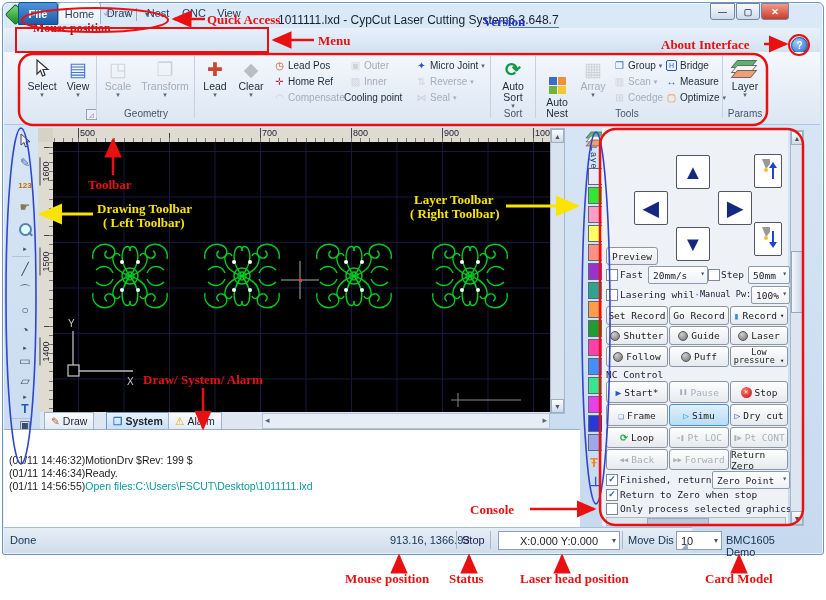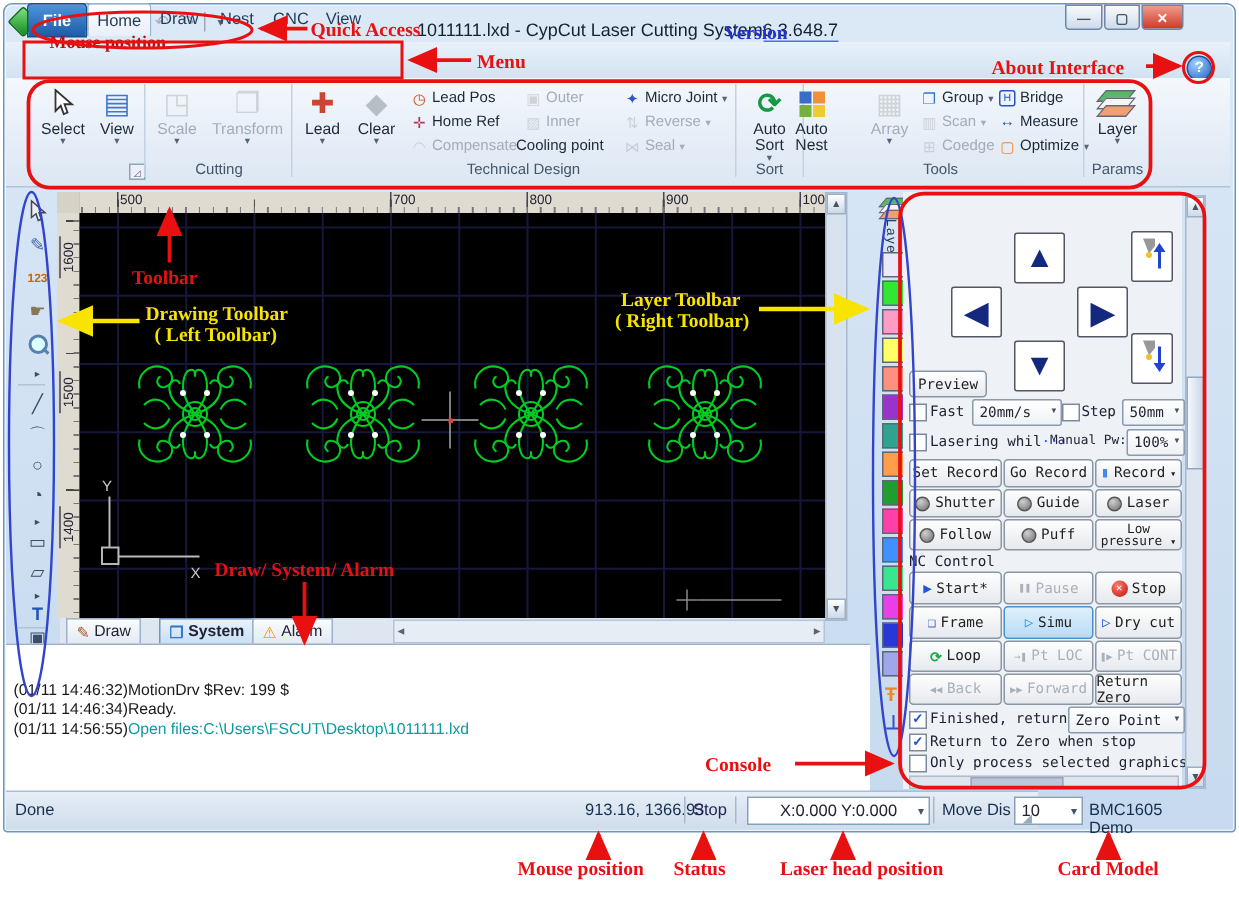--- a/index.html
+++ b/index.html
@@ -216,21 +216,21 @@
     <div class="rbig dis" style="left:96px;width:36px;">
       <span class="ric">◳</span>
       <span>Scale</span>
         <span class="dn">▾</span>
     </div>
     <div class="rbig dis" style="left:134px;width:54px;">
       <span class="ric">❐</span>
       <span>Transform</span>
         <span class="dn">▾</span>
     </div>
-    <div class="cap" style="left:96px;width:92px;">Cutting</div>
+    <div class="cap" style="left:96px;width:92px;">Geometry</div>
     <div class="gsep" style="left:190px;"></div>
 
     <div class="rbig" style="left:194px;width:34px;">
       <span class="ric" style="color:#cc4433;">✚</span>
       <span>Lead</span>
         <span class="dn">▾</span>
     </div>
     <div class="rbig" style="left:230px;width:34px;">
       <span class="ric" style="color:#b8bec6;">◆</span>
       <span>Clear</span>
@@ -267,32 +267,31 @@
     <div class="rsm dis" style="left:412px;top:22px;">
       <span class="i">⇅</span>
         <span>Reverse</span>
         <span style="font-size:7px;">▾</span>
       </div>
     <div class="rsm dis" style="left:412px;top:38px;">
       <span class="i">⋈</span>
         <span>Seal</span>
         <span style="font-size:7px;">▾</span>
       </div>
-    <div class="cap" style="left:230px;width:230px;">Technical Design</div>
     <div class="gsep" style="left:486px;"></div>
 
     <div class="rbig" style="left:489px;width:40px;">
       <span class="ric" style="color:#119944;font-weight:bold;">⟳</span>
       <span>Auto Sort</span>
         <span class="dn">▾</span>
     </div>
     <div class="cap" style="left:489px;width:40px;">Sort</div>
     <div class="gsep" style="left:531px;"></div>
 
-    <div class="rbig" style="left:519px;width:36px;">
+    <div class="rbig" style="left:535px;width:36px;margin-top:16px;">
       <span class="ric">
           <span class="nest-ic">
             <b></b>
             <b></b>
             <b></b>
             <b></b>
           </span>
         </span>
       <span>Auto Nest</span>
     </div>

